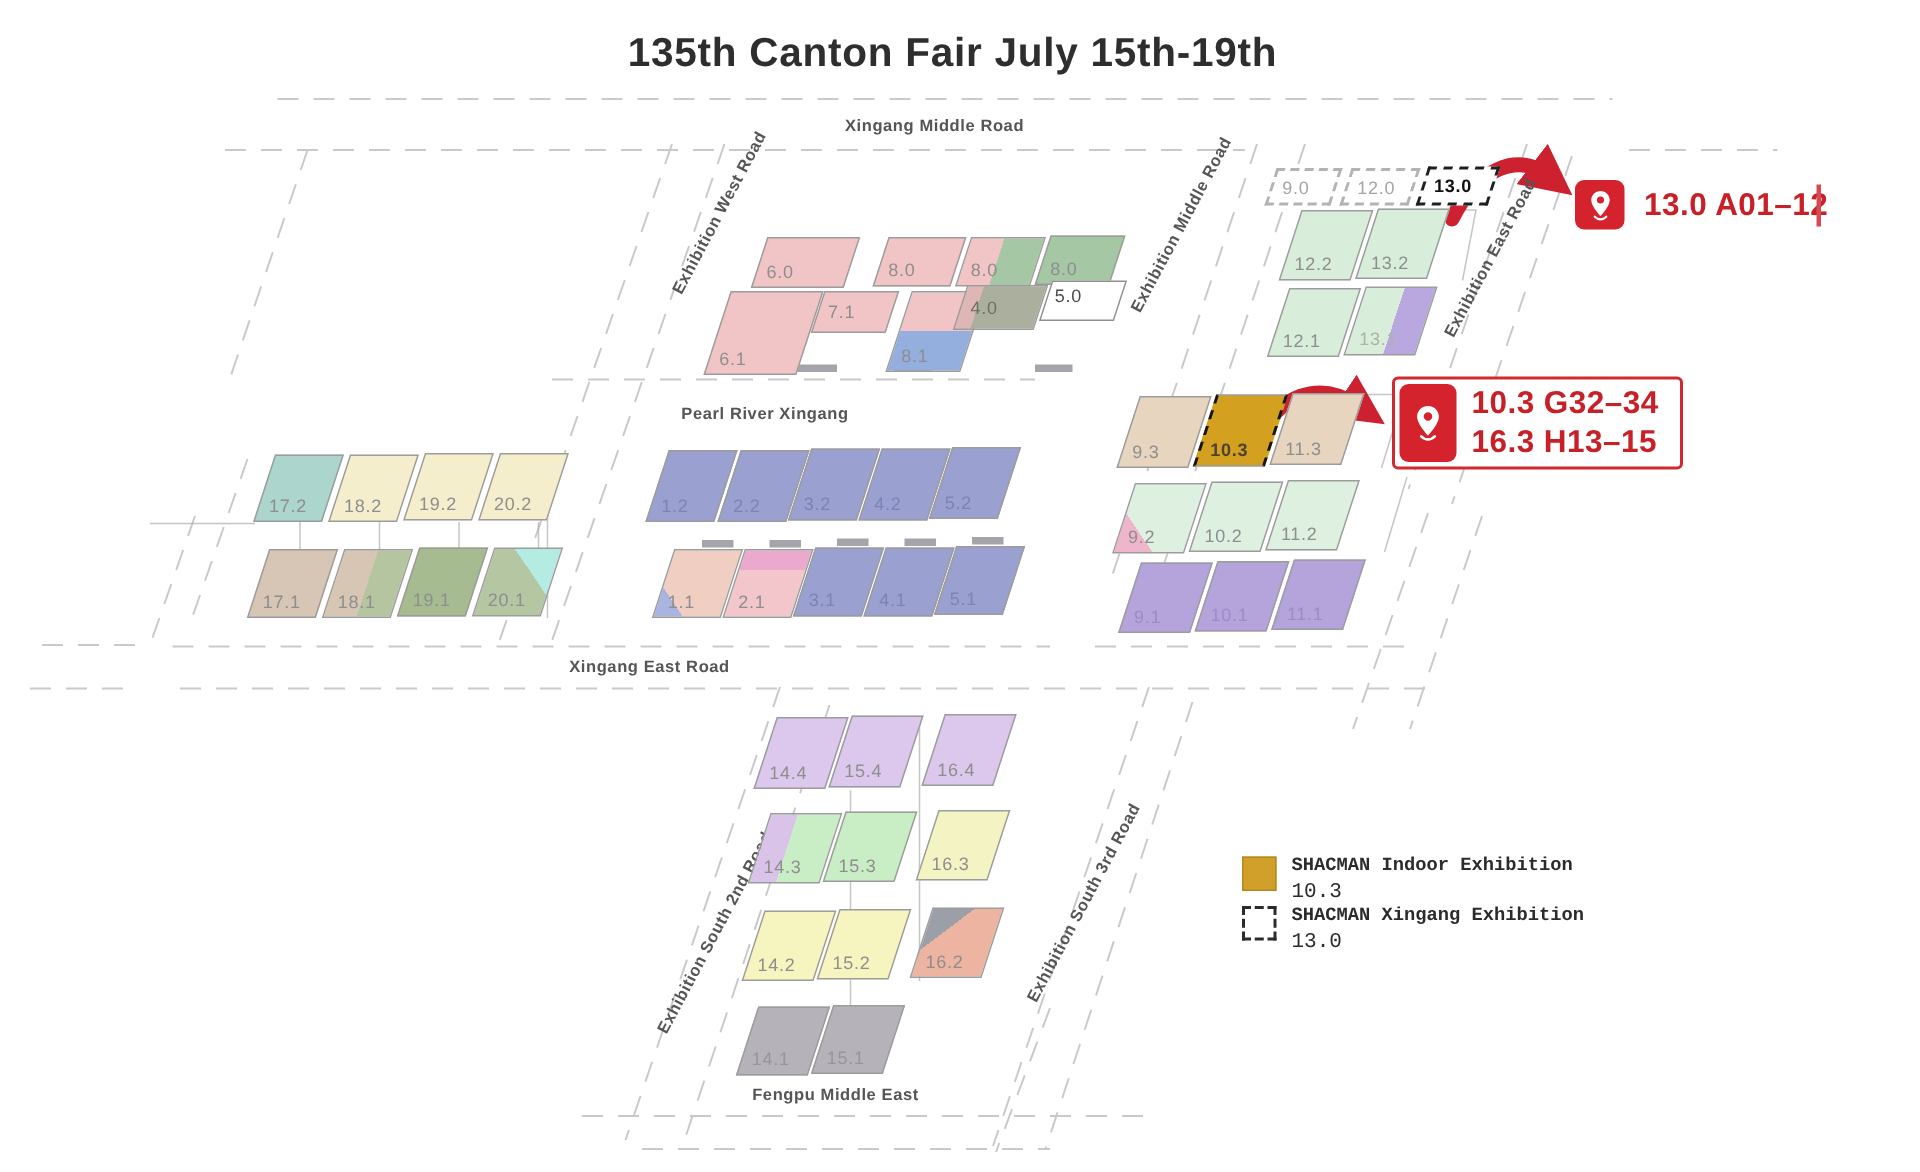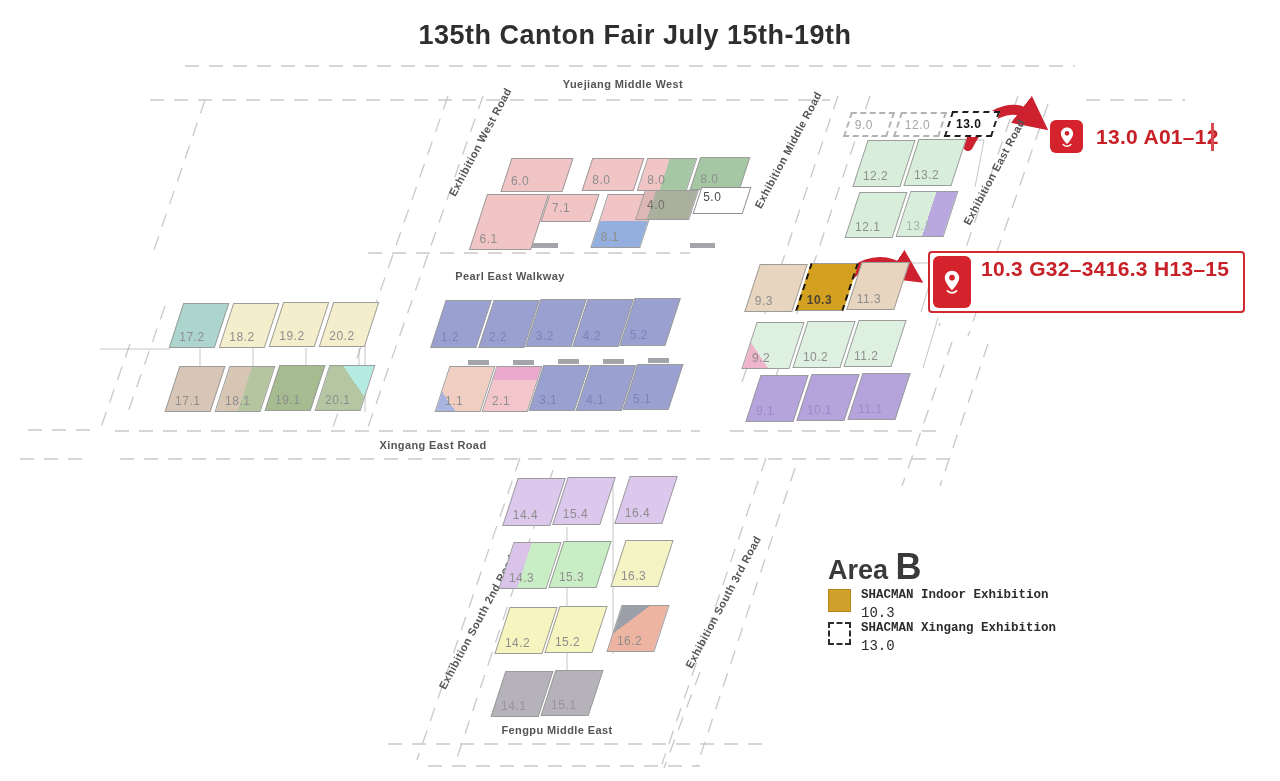--- a/index.html
+++ b/index.html
@@ -33,21 +33,21 @@
   }
   .marker1 { position:absolute; left:1050px; top:120px; display:flex; align-items:center; gap:13px; }
   .marker1 .pin-badge { width:33px; height:33px; }
   .marker1-text { font-size:21px; font-weight:700; color:#c72127; letter-spacing:.3px; }
   .red-caret { position:absolute; left:1211px; top:123px; width:3px; height:28px; background:#d84a52; }
   .marker2 {
     position:absolute; left:928px; top:251px; display:flex; align-items:stretch; gap:10px;
     background:#fff; border:2px solid #d02a30; border-radius:4px; padding:3px 14px 3px 3px;
   }
   .marker2 .pin-badge { width:38px; height:52px; }
-  .marker2-lines { display:flex; flex-direction:row; justify-content:center; }
+  .marker2-lines { display:flex; flex-direction:column; justify-content:center; }
   .marker2-line { font-size:21px; font-weight:700; color:#c72127; line-height:26px; letter-spacing:.3px; }
   
   .legend { position:absolute; left:828px; top:546px; }
   .legend-title { font-weight:700; color:#3a3a3a; font-size:27px; }
   .legend-title .bigB { font-size:36px; }
   .legend-item { display:flex; gap:10px; align-items:flex-start;font-family:Liberation Mono, monospace; }
   .legend-item:first-of-type { margin-top:24px; }
   .swatch { width:23px; height:23px; flex:0 0 auto; margin-top:1px; box-sizing:border-box; }
   .swatch.gold { background:#d0a02a; border:1px solid #b5871c; }
   .swatch.dashed { background:#fff; border:2px dashed #2b2b2b; }
@@ -119,25 +119,25 @@
       <rect x="603" y="359" width="21" height="5"></rect>
       <rect x="648" y="358" width="21" height="5"></rect>
     </g>
     <g stroke="#cd2130" stroke-width="10" fill="none" stroke-linecap="round">
       <path d="M968 146 C985 112 1012 102 1030 116" marker-end="url(#ah)"></path>
       <path d="M836 296 C852 262 880 254 904 270" marker-end="url(#ah)"></path>
     </g>
   </svg>
 
   <div id="roadLabels">
-      <div class="road-label" style="left: 623px; top: 84px; transform: translate(-50%, -50%) rotate(0deg);">Yuejiang Middle West</div>
+      <div class="road-label" style="left: 623px; top: 84px; transform: translate(-50%, -50%) rotate(0deg);">Xingang Middle Road</div>
       <div class="road-label" style="left: 480px; top: 142px; transform: translate(-50%, -50%) rotate(-62deg);">Exhibition West Road</div>
       <div class="road-label" style="left: 788px; top: 150px; transform: translate(-50%, -50%) rotate(-62deg);">Exhibition Middle Road</div>
       <div class="road-label" style="left: 994px; top: 172px; transform: translate(-50%, -50%) rotate(-62deg);">Exhibition East Road</div>
-      <div class="road-label" style="left: 510px; top: 276px; transform: translate(-50%, -50%) rotate(0deg);">Pearl East Walkway</div>
+      <div class="road-label" style="left: 510px; top: 276px; transform: translate(-50%, -50%) rotate(0deg);">Pearl River Xingang</div>
       <div class="road-label" style="left: 433px; top: 445px; transform: translate(-50%, -50%) rotate(0deg);">Xingang East Road</div>
       <div class="road-label" style="left: 477px; top: 622px; transform: translate(-50%, -50%) rotate(-62deg);">Exhibition South 2nd Road</div>
       <div class="road-label" style="left: 723px; top: 602px; transform: translate(-50%, -50%) rotate(-62deg);">Exhibition South 3rd Road</div>
       <div class="road-label" style="left: 557px; top: 730px; transform: translate(-50%, -50%) rotate(0deg);">Fengpu Middle East</div>
     </div>
   <div id="halls">
       <div class="hall" style="left: 506px; top: 158px; width: 62px; height: 34px; background: rgb(241, 197, 197);">
         <span class="hall-label">6.0</span>
       </div>
       <div class="hall" style="left: 587px; top: 158px; width: 52px; height: 33px; background: rgb(241, 197, 197);">
@@ -319,24 +319,20 @@
         <path d="M7.8 20.2 c1.2 1.2 2.7 1.9 4.2 1.9 s3-.7 4.2-1.9" stroke="#ffffff" stroke-width="1.6" fill="none" stroke-linecap="round"></path>
       </svg>
     </div>
     <div class="marker2-lines">
       <div class="marker2-line">10.3 G32–34</div>
       <div class="marker2-line">16.3 H13–15</div>
     </div>
   </div>
 
   <div class="legend">
-    <div class="legend-title">
-      <span>Area</span>
-      <span class="bigB">B</span>
-    </div>
     <div class="legend-item">
       <div class="swatch gold"></div>
       <div>
         <div class="legend-text-title">SHACMAN Indoor Exhibition</div>
         <div class="legend-text-value">10.3</div>
       </div>
     </div>
     <div class="legend-item">
       <div class="swatch dashed"></div>
       <div>

